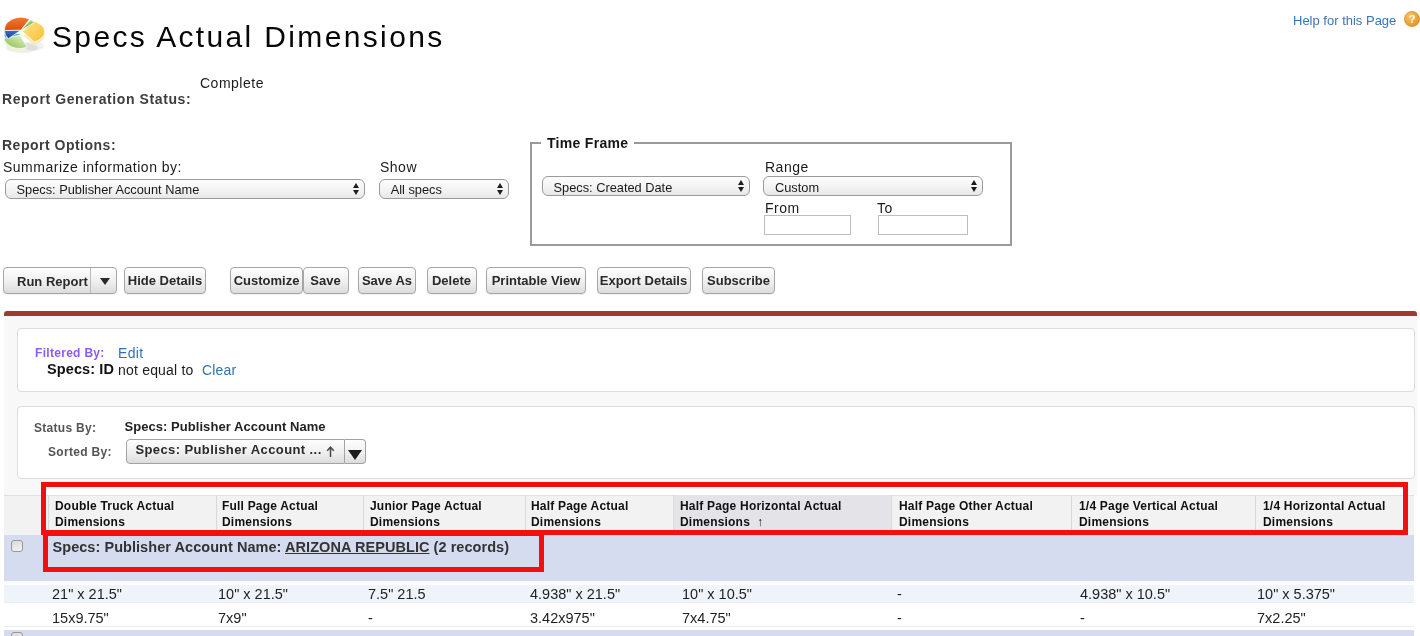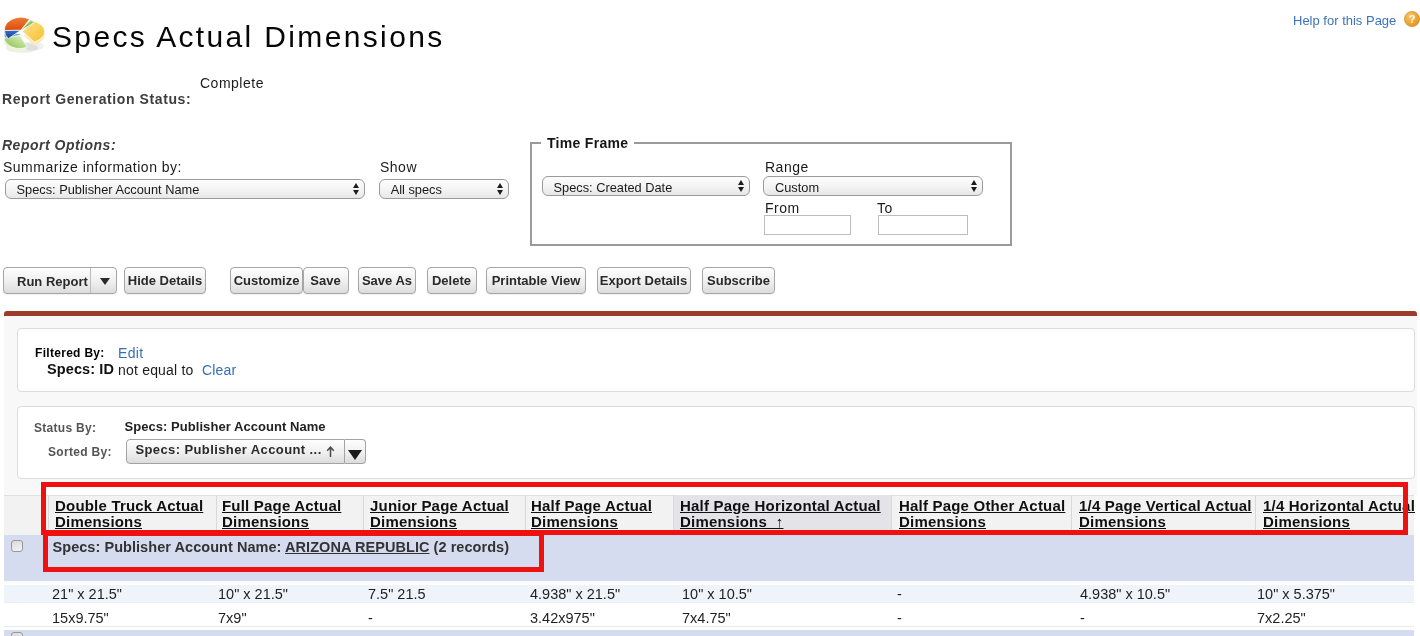--- a/index.html
+++ b/index.html
@@ -9,21 +9,21 @@
 .lbl { font-size:14px; letter-spacing:0.5px; color:#1c1c1c; white-space:nowrap; }
 .blbl { font-size:14px; font-weight:bold; letter-spacing:0.5px; color:#3e3e3e; white-space:nowrap;margin-top:16px; }
 .link { color:#3470b5; }
 .sel { border:1px solid #9b9b9b; border-radius:6px; background:linear-gradient(#fdfdfd 0%, #f3f3f3 55%, #e7e7e7 100%); }
 .sel .tx { position:absolute; font-size:12.8px; letter-spacing:0px; color:#191919; white-space:nowrap; }
 .updown { position:absolute; width:7px; display:block; }
 .updown .u { display:block; width:0;height:0;border-left:3.5px solid transparent;border-right:3.5px solid transparent;border-bottom:5px solid #1c1c1c; margin-bottom:2px;}
 .updown .d { display:block; width:0;height:0;border-left:3.5px solid transparent;border-right:3.5px solid transparent;border-top:5px solid #1c1c1c;}
 .btn { position:absolute; top:267px; height:27px; border:1px solid #a6a6a6; border-radius:4px; background:linear-gradient(#fefefe, #efefef 55%, #dcdcdc); font-size:13px; font-weight:bold; color:#2a2a2a; text-align:center; line-height:25px; white-space:nowrap; box-shadow:0 1px 1px rgba(0,0,0,0.06); }
 .inp { position:absolute; background:#fff; border:1px solid #bdbdbd; }
-.hdrtxt { position:absolute; font-size:15px; font-weight:bold; color:#101010; line-height:16.2px; letter-spacing:0.2px; white-space:nowrap;text-decoration:underline; }
+.hdrtxt { position:absolute; font-size:12px; font-weight:bold; color:#101010; line-height:16.2px; letter-spacing:0.2px; white-space:nowrap; }
 .cell { position:absolute; font-size:14.5px; color:#1f1f1f; white-space:nowrap; }
 .vline { position:absolute; width:1px; background:#d9d9d9; }
 </style>
 </head>
 <body>
 
 <svg class="abs" style="left:2px; top:14px;" width="48" height="46" viewBox="0 0 48 46">
   <defs>
     <linearGradient id="gor" x1="0" y1="0" x2="0" y2="1">
         <stop offset="0" stop-color="#ee7b36"></stop>
@@ -68,21 +68,21 @@
         <stop offset="1" stop-color="#e08c11"></stop>
       </radialGradient>
     </defs>
   <circle cx="8" cy="8" r="7.6" fill="url(#ghq)" stroke="#c87f12" stroke-width="0.6"></circle>
   <text x="8" y="12" text-anchor="middle" font-size="11" font-weight="bold" fill="#fff" font-family="Liberation Sans">?</text>
 </svg>
 
 <div class="abs blbl" style="left:2px; top:75px; letter-spacing:0.6px;">Report Generation Status:</div>
 <div class="abs lbl" style="left:200px; top:75px;">Complete</div>
 
-<div class="abs blbl" style="left:2px; top:121px;font-style:italic;">Report Options:</div>
+<div class="abs blbl" style="left:2px; top:121px;">Report Options:</div>
 
 <div class="abs lbl" style="left:3px; top:158.5px;">Summarize information by:</div>
 <div class="abs lbl" style="left:380px; top:158.5px;">Show</div>
 
 <div class="abs sel" style="left:5px; top:178.5px; width:360px; height:20.5px;">
   <span class="tx" style="left:10.5px; top:2.7px;">Specs: Publisher Account Name</span>
   <span class="updown" style="left:347px; top:3.4px;">
       <span class="u"></span>
       <span class="d"></span>
     </span>
@@ -130,21 +130,21 @@
 <div class="btn" style="left:358px; width:58px;">Save As</div>
 <div class="btn" style="left:426.5px; width:50px;">Delete</div>
 <div class="btn" style="left:486px; width:100px;">Printable View</div>
 <div class="btn" style="left:596.5px; width:94px;">Export Details</div>
 <div class="btn" style="left:702px; width:73px;">Subscribe</div>
 
 <div class="abs" style="left:4px; top:311px; width:1413px; height:5px; background:#9d3b2c; border-radius:3px 3px 0 0;"></div>
 <div class="abs" style="left:4px; top:316px; width:1413px; height:178.5px; background:#f8f8f8;"></div>
 
 <div class="abs" style="left:17px; top:328px; width:1398px; height:64px; background:#fff; border:1px solid #dcdcdc; border-radius:4px;"></div>
-<div class="abs" style="left:35px; top:345.6px; font-size:12px; font-weight:bold; color:#000000; letter-spacing:0.3px;">Filtered By:</div>
+<div class="abs" style="left:35px; top:345.6px; font-size:12px; font-weight:bold; color:#8b5cf6; letter-spacing:0.3px;">Filtered By:</div>
 <div class="abs link" style="left:118px; top:344.5px; font-size:14px; letter-spacing:0.3px;">Edit</div>
 <div class="abs" style="left:47px; top:361.3px; font-size:14.5px; font-weight:bold; color:#111; letter-spacing:0.1px;">Specs: ID</div>
 <div class="abs lbl" style="left:118px; top:361.8px; letter-spacing:0.2px;text-align:center;">not equal to</div>
 <div class="abs link" style="left:202px; top:361.8px; font-size:14px; letter-spacing:0.2px;">Clear</div>
 
 <div class="abs" style="left:17px; top:406px; width:1398px; height:73px; background:#fff; border:1px solid #dcdcdc; border-radius:4px;"></div>
 <div class="abs" style="left:34px; top:420.5px; font-size:12px; font-weight:bold; color:#555; letter-spacing:0.3px;">Status By:</div>
 <div class="abs" style="left:124.5px; top:419px; font-size:13px; font-weight:bold; color:#222; letter-spacing:0.05px;">Specs: Publisher Account Name</div>
 <div class="abs" style="left:48px; top:444.5px; font-size:12px; font-weight:bold; color:#555; letter-spacing:0.3px;">Sorted By:</div>
 <div class="abs" style="left:126.4px; top:439px; width:218.5px; height:24.5px; border:1px solid #a3a3a3; border-radius:4px 0 0 4px; background:linear-gradient(#fefefe, #efefef 55%, #dcdcdc);">

